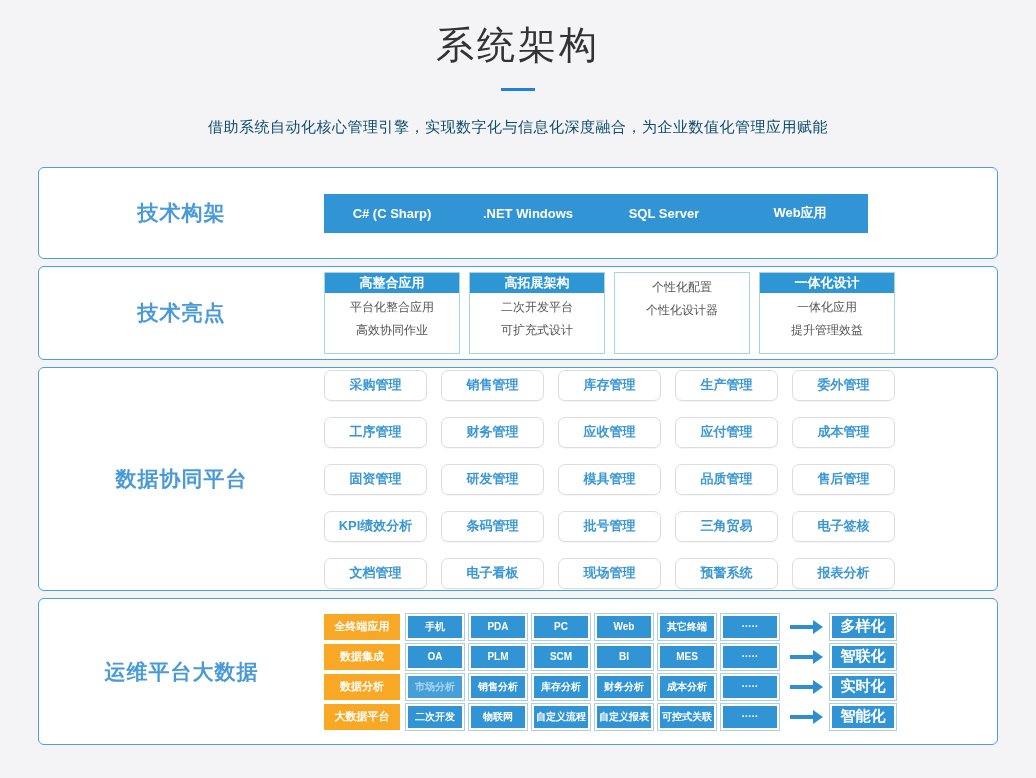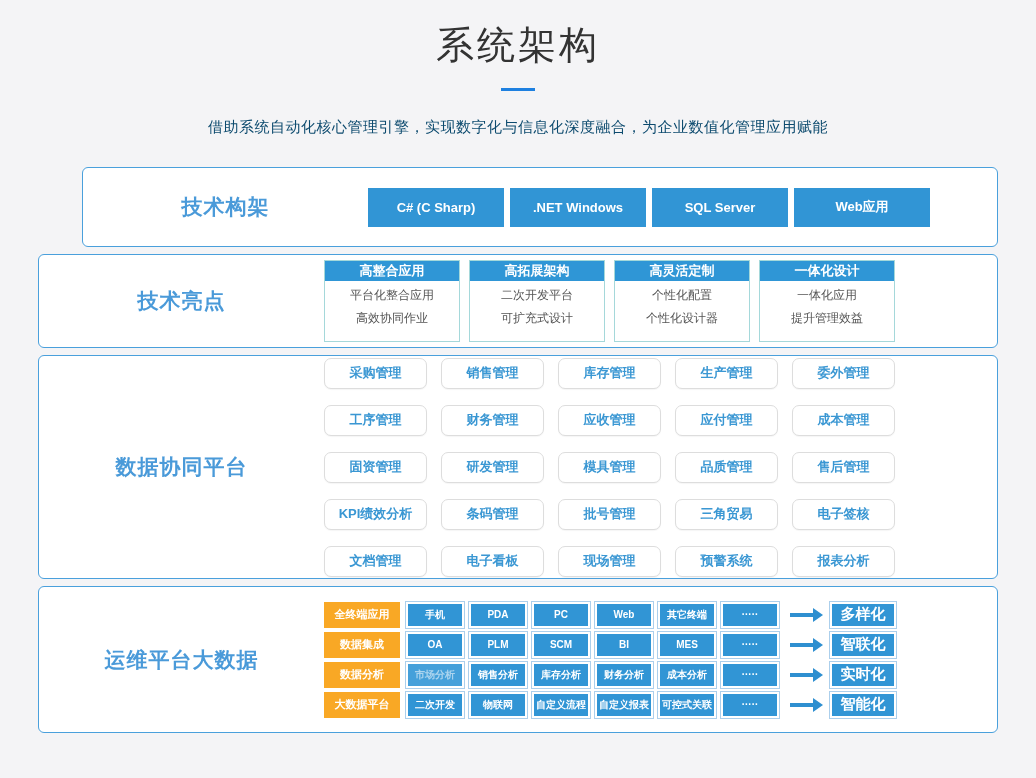--- a/index.html
+++ b/index.html
@@ -7,26 +7,26 @@
   body { background:#f4f4f6; font-family:"Liberation Sans", sans-serif; overflow:hidden; }
 
   .header { text-align:center; padding-top:20px; }
   .title { font-size:38px; color:#333; font-weight:400; letter-spacing:3px; }
   .title-underline { width:34px; height:3px; background:#1e80e0; margin:17px auto 0; }
   .subtitle { margin-top:27px; font-size:15px; color:#0c4a6e; letter-spacing:0.5px; }
 
   .boxes { width:960px; margin:30px auto 0; display:flex; flex-direction:column; gap:7px; }
   .box { background:#fff; border:1px solid #4aa0dc; border-radius:6px; display:flex; align-items:center; }
   .box-label { flex:0 0 285px; text-align:center; color:#4a9ad9; font-weight:bold; font-size:21px; letter-spacing:1px; }
-  .box1 { height:80px;margin-left:44px; }
+  .box1 { height:92px; }
   .box2 { height:94px; }
   .box3 { height:224px; }
   .box4 { height:147px; }
 
-  .btn-row { display:flex; gap:6px; }
+  .btn-row { display:flex; gap:0; }
   .tech-btn { width:136px; height:39px; background:#3195d5; color:#fff; font-size:13px; font-weight:bold;
               display:flex; align-items:center; justify-content:center; }
 
   .card-row { display:flex; gap:9px; }
   .card { width:136px; height:82px; border:1px solid #a5d8da; background:#fff; }
   .card-header { height:20px; background:#2f96d6; color:#fff; font-size:13px; font-weight:bold;
                  display:flex; align-items:center; justify-content:center; }
   .card-body { padding-top:3px; }
   .card-line { font-size:12px; color:#555; text-align:center; line-height:23px; }
 
@@ -82,21 +82,20 @@
         </div>
       </div>
       <div class="card">
         <div class="card-header">高拓展架构</div>
         <div class="card-body">
           <div class="card-line">二次开发平台</div>
           <div class="card-line">可扩充式设计</div>
         </div>
       </div>
       <div class="card">
-        <div class="card-header">高灵活定制</div>
         <div class="card-body">
           <div class="card-line">个性化配置</div>
           <div class="card-line">个性化设计器</div>
         </div>
       </div>
       <div class="card">
         <div class="card-header">一体化设计</div>
         <div class="card-body">
           <div class="card-line">一体化应用</div>
           <div class="card-line">提升管理效益</div>

